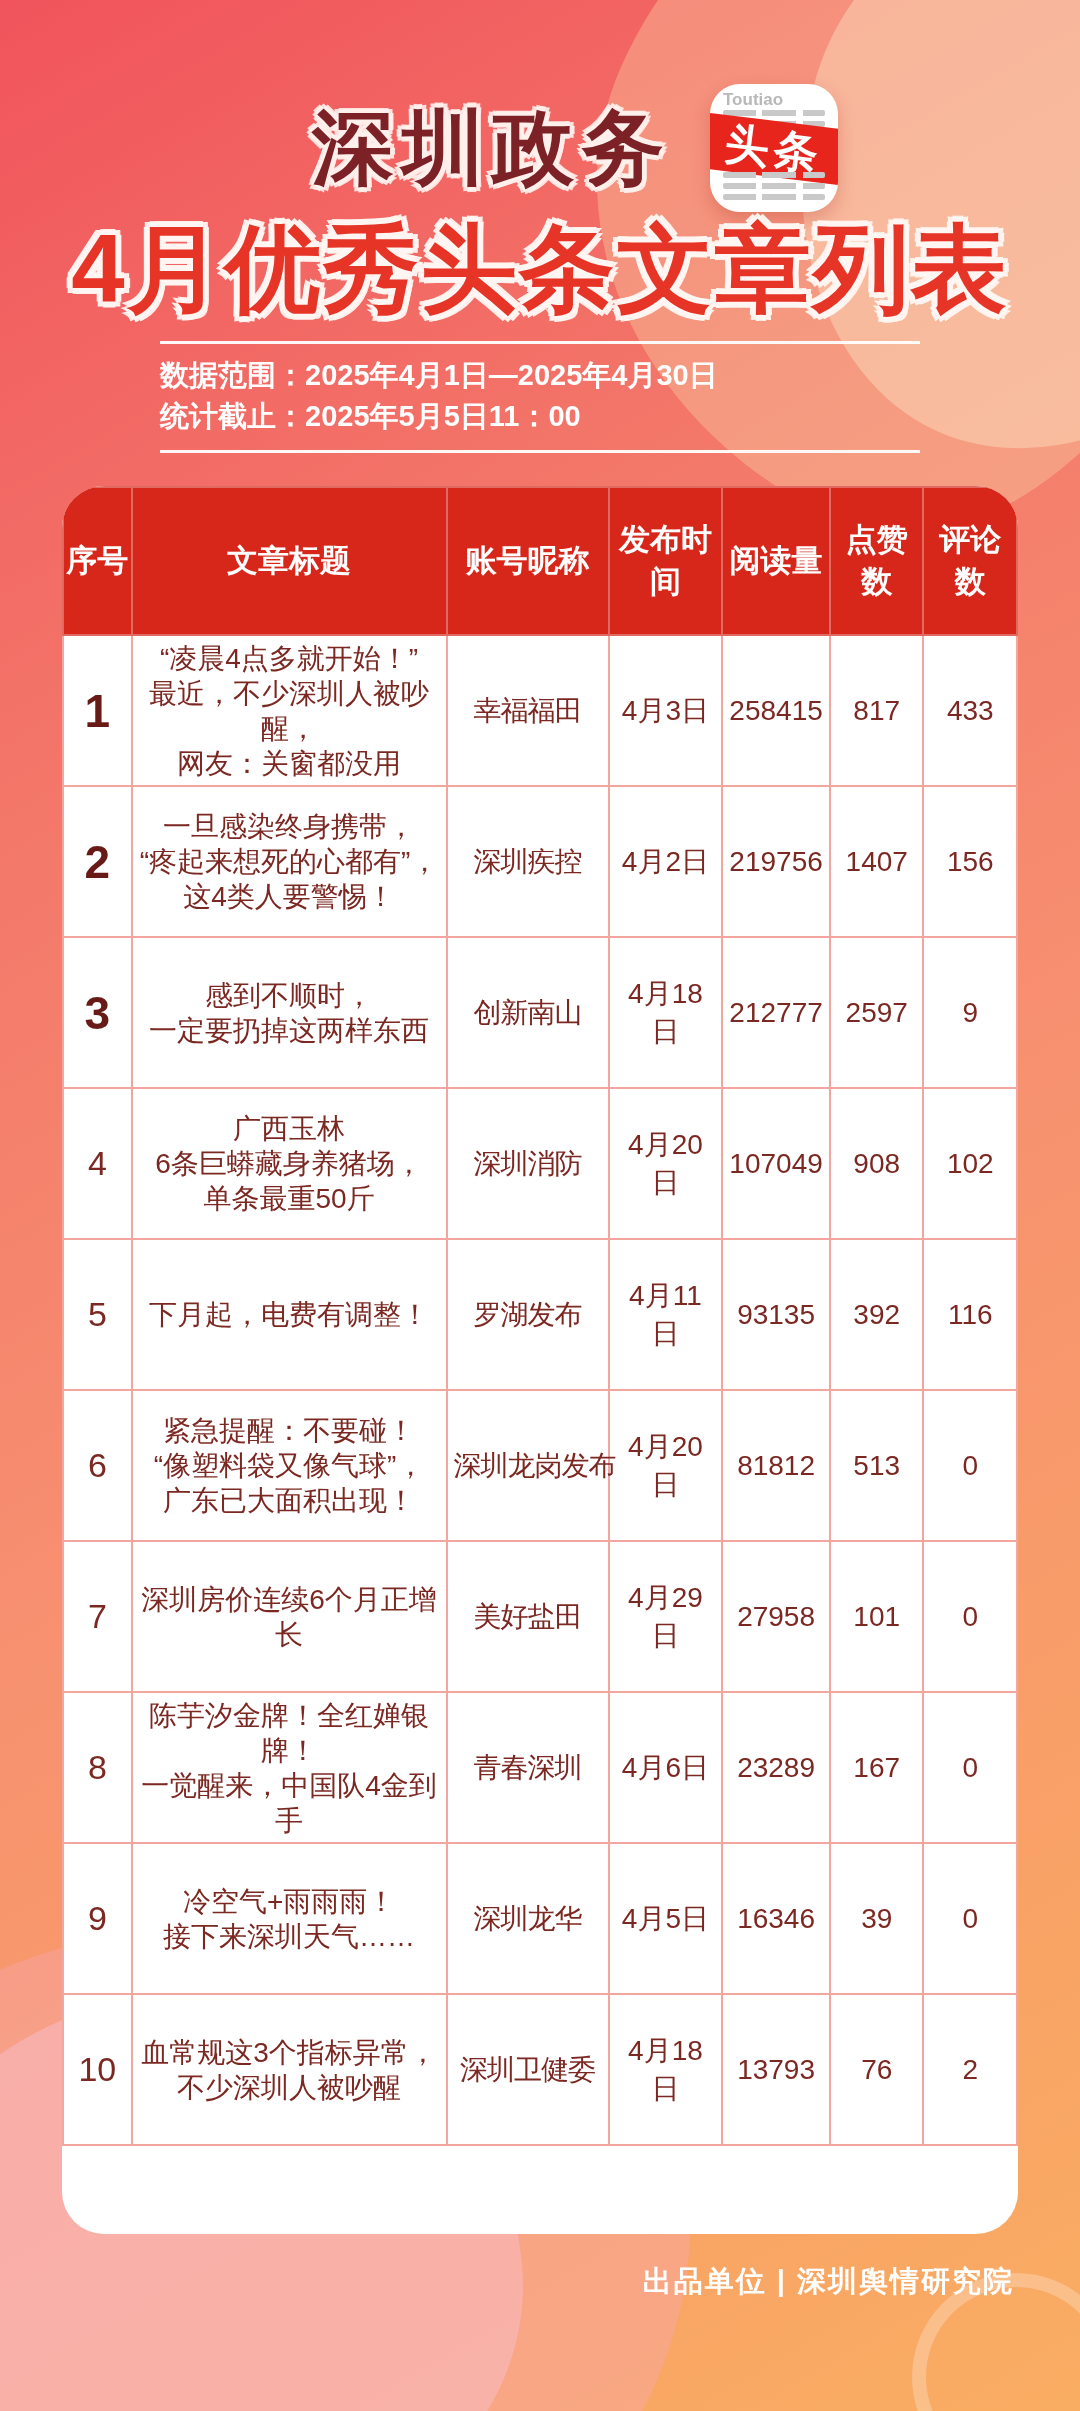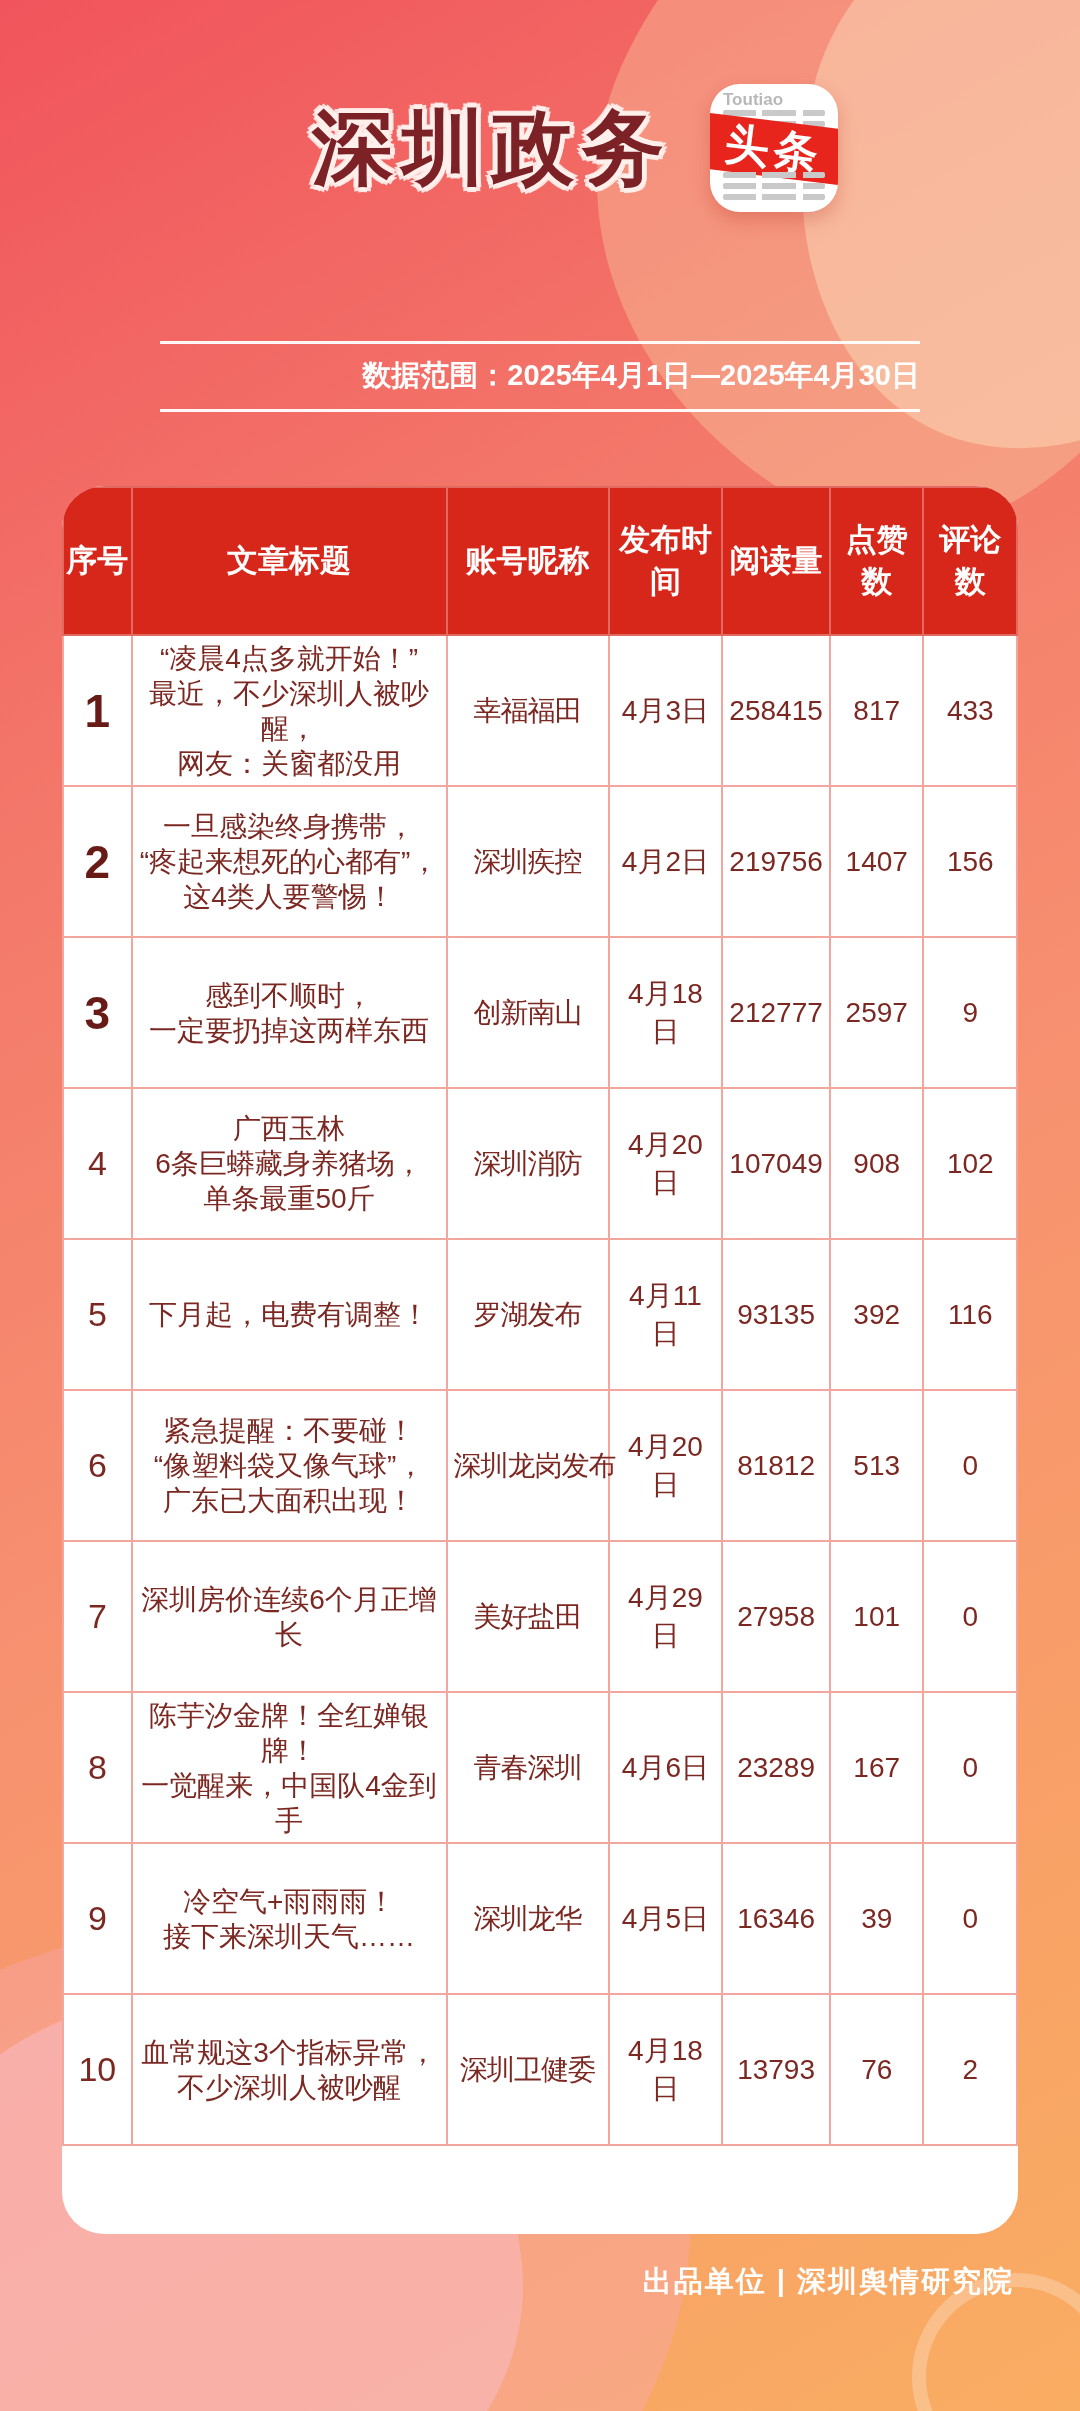--- a/index.html
+++ b/index.html
@@ -45,21 +45,21 @@
   .logo-bottom{position:absolute; bottom:12px; left:13px; right:13px;}
   .logo-brand{font-size:17px; color:#b8b8b8; line-height:11px; margin-bottom:3px; font-weight:700;}
   .logo-line{height:6px; margin-top:5px; border-radius:2px;
     background:linear-gradient(90deg,#c9c9c9 0 32%,transparent 32% 38%,#c9c9c9 38% 72%,transparent 72% 78%,#c9c9c9 78% 100%);}
   .logo-band{position:absolute; top:37px; left:-12px; right:-12px; height:56px; background:#e8251d;
     transform:rotate(7deg); display:flex; align-items:center; justify-content:center;}
   .logo-band span{color:#fff; font-size:44px; font-weight:900; letter-spacing:5px;}
   
   .info-box{position:absolute; z-index:2; top:341px; left:160px; width:760px;
     border-top:3px solid rgba(255,255,255,.95); border-bottom:3px solid rgba(255,255,255,.95);
-    padding:11px 0 13px; text-align:right; color:#fff; font-weight:700; font-size:29px; line-height:41px;}
+    padding:11px 0 13px; text-align:left; color:#fff; font-weight:700; font-size:29px; line-height:41px;}
   
   .card{position:absolute; z-index:2; top:486px; left:62px; width:956px; height:1748px;
     border-radius:52px; background:linear-gradient(140deg,#f4a9a5 0%,#fbd9d2 30%,#ffffff 80%);
     padding:0; box-sizing:border-box;}
   .card-inner{width:100%; height:100%; background:#fff; border-radius:42px; overflow:hidden; box-sizing:border-box;}
   table{width:100%; border-collapse:collapse; table-layout:fixed;}
   thead th{height:146px; background:#d7271a; color:#fff; font-size:31px; font-weight:700;
     border:2px solid #e06a60; text-align:center; vertical-align:middle; padding:0;}
   tbody td{height:151px; border:2px solid #f3a69e; color:#7c2822; font-size:28px;
     text-align:center; vertical-align:middle; padding:0 6px; box-sizing:border-box;}
@@ -93,23 +93,25 @@
       <div class="logo-band">
         <span>头条</span>
       </div>
       <div class="logo-bottom">
         <div class="logo-line"></div>
         <div class="logo-line"></div>
         <div class="logo-line"></div>
       </div>
     </div>
   </div>
+  <div class="subtitle">4月优秀头条文章列表</div>
 
   <div class="info-box">
     <div>数据范围：2025年4月1日—2025年4月30日</div>
+    <div>统计截止：2025年5月5日11：00</div>
   </div>
 
   <div class="card">
     <div class="card-inner">
       <table>
         <colgroup>
           <col style="width:7.2%">
             <col style="width:33%">
             <col style="width:17%">
           <col style="width:11.9%">

